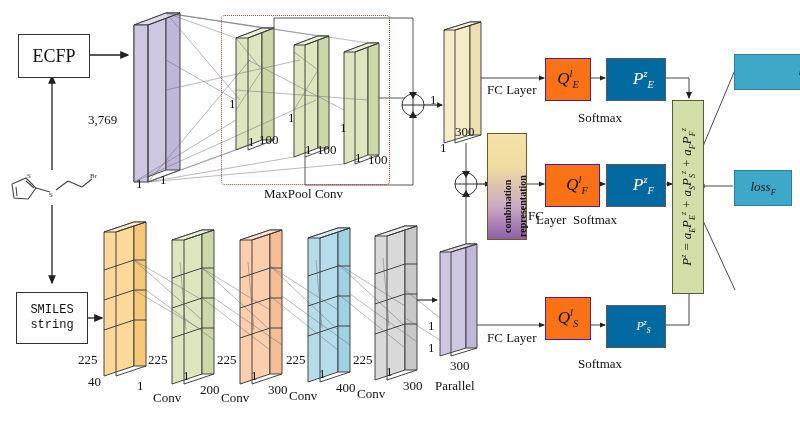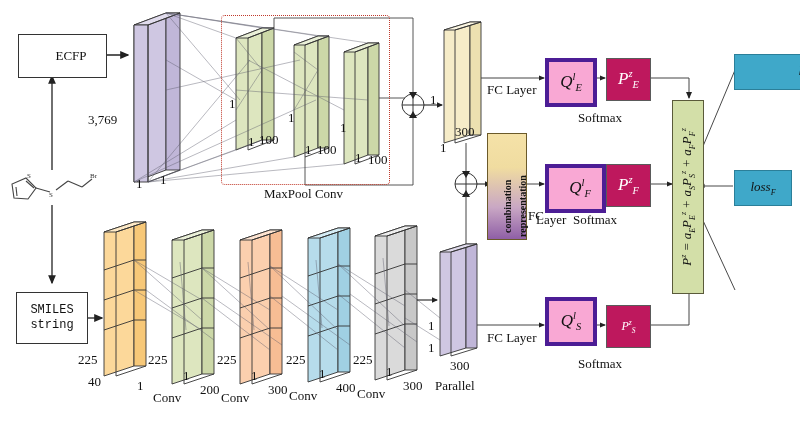--- a/index.html
+++ b/index.html
@@ -4,24 +4,24 @@
 <style>
   html,body{margin:0;padding:0;background:#ffffff;}
   body{width:800px;height:421px;position:relative;overflow:hidden;
        font-family:"Liberation Serif", serif;color:#111;}
   #stage{position:absolute;left:0;top:0;width:800px;height:421px;}
   .lbl{position:absolute;font-family:"Liberation Serif",serif;color:#111;white-space:nowrap;}
   .num{font-size:13px;}
   .cap{font-size:13px;}
   .box-plain{position:absolute;border:1px solid #333;background:#fff;
         display:flex;align-items:center;justify-content:center;text-align:center;}
-  .qbox{position:absolute;background:#f9a8d4;border:4px solid #4c1d95;
+  .qbox{position:absolute;background:#f97316;border:1px solid #4c1d95;
         display:flex;align-items:center;justify-content:center;font-style:italic;}
-  .pbox{position:absolute;background:#be185d;border:1px solid #5a5a5a;color:#fff;
-        display:flex;align-items:center;justify-content:center;font-style:italic;}
+  .pbox{position:absolute;background:#0369a1;border:1px solid #5a5a5a;color:#fff;
+        display:flex;align-items:center;justify-content:center;font-style:italic;padding-left:15px;}
   .lossbox{position:absolute;background:#3fa8c9;border:1px solid #2b7f99;
         display:flex;align-items:center;justify-content:center;
         font-style:italic;font-size:13px;color:#111;}
   .fusebox{position:absolute;background:#d3dfa8;border:1px solid #5a5a3a;}
   .fusebox span{display:block;transform:rotate(-90deg);transform-origin:center;
         white-space:nowrap;font-style:italic;font-size:13px;}
   .combobox{position:absolute;border:1px solid #6b5a2a;
         background:linear-gradient(to bottom,#f5e2a8 0%,#f0dca0 32%,#c9a7c4 70%,#8f5fa6 100%);}
   .combobox .ctxt{position:absolute;white-space:nowrap;font-size:10px;font-weight:bold;
         transform:rotate(-90deg);transform-origin:left top;}
@@ -285,21 +285,21 @@
     <line x1="589" y1="325" x2="605" y2="325" stroke="#444" stroke-width="1" marker-end="url(#arwS)"></line>
     <path d="M648,325 L689,325 L689,272" stroke="#444" stroke-width="1" fill="none" marker-end="url(#arw)"></path>
 
     <g stroke="#333" stroke-width="0.9" fill="none">
       <path d="M735,70 L688,182" marker-end="url(#arwS)"></path>
       <path d="M735,290 L688,188" marker-end="url(#arwS)"></path>
       <path d="M733,186 L700,186" marker-end="url(#arwS)"></path>
     </g>
   </svg>
 
-  <div class="box-plain" style="left:18px;top:34px;width:70px;height:42px;font-size:13px;padding-left:17px;">
+  <div class="box-plain" style="left:18px;top:34px;width:70px;height:42px;font-size:18px;">
     <span>ECFP</span>
   </div>
 
   <div class="box-plain" style="left:16px;top:292px;width:70px;height:50px;font-size:12px;
        font-family:'Liberation Mono',monospace;line-height:1.25;flex-direction:column;">
     <span>SMILES</span>
     <span>string</span>
   </div>
 
   <div class="lbl num" style="left:88px;top:112px;">3,769</div>

